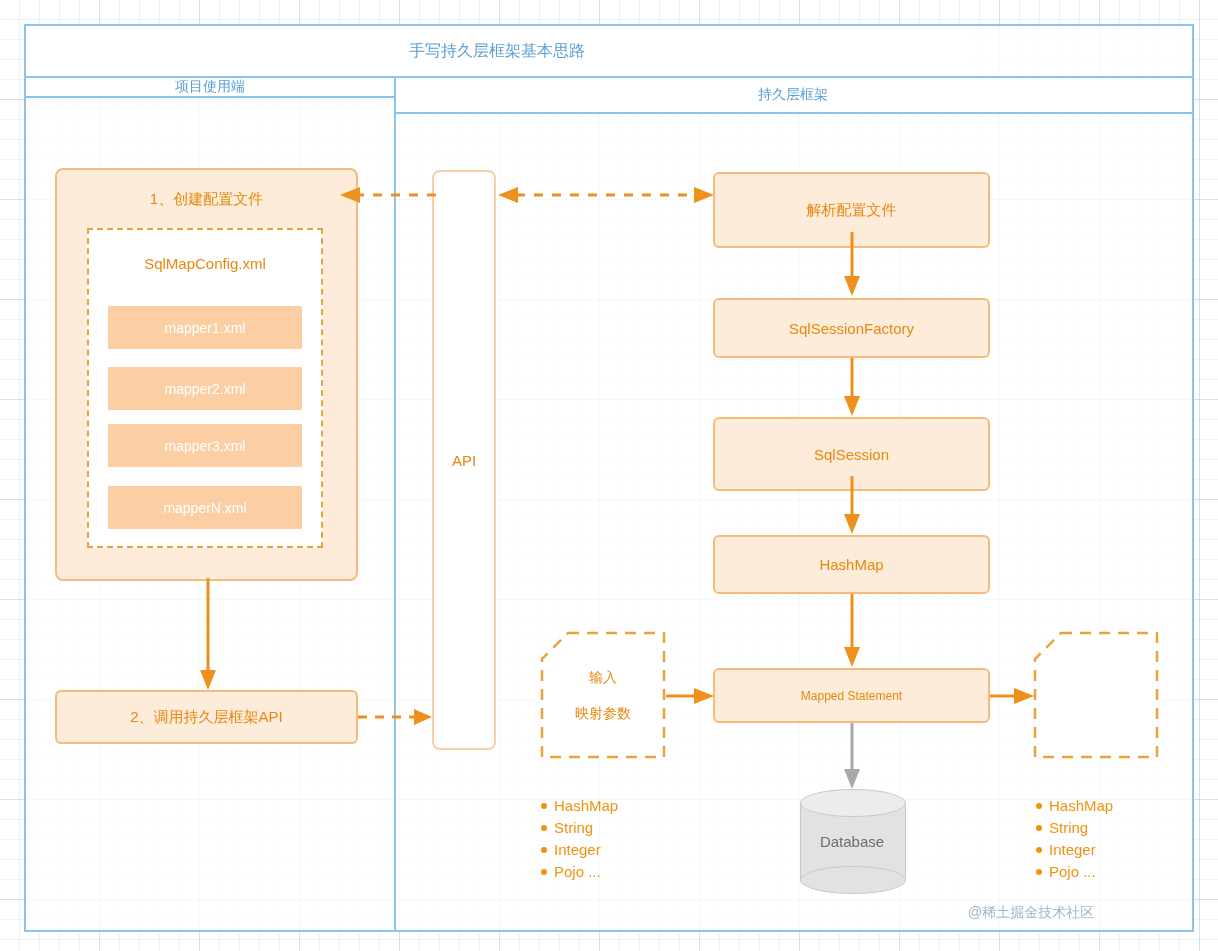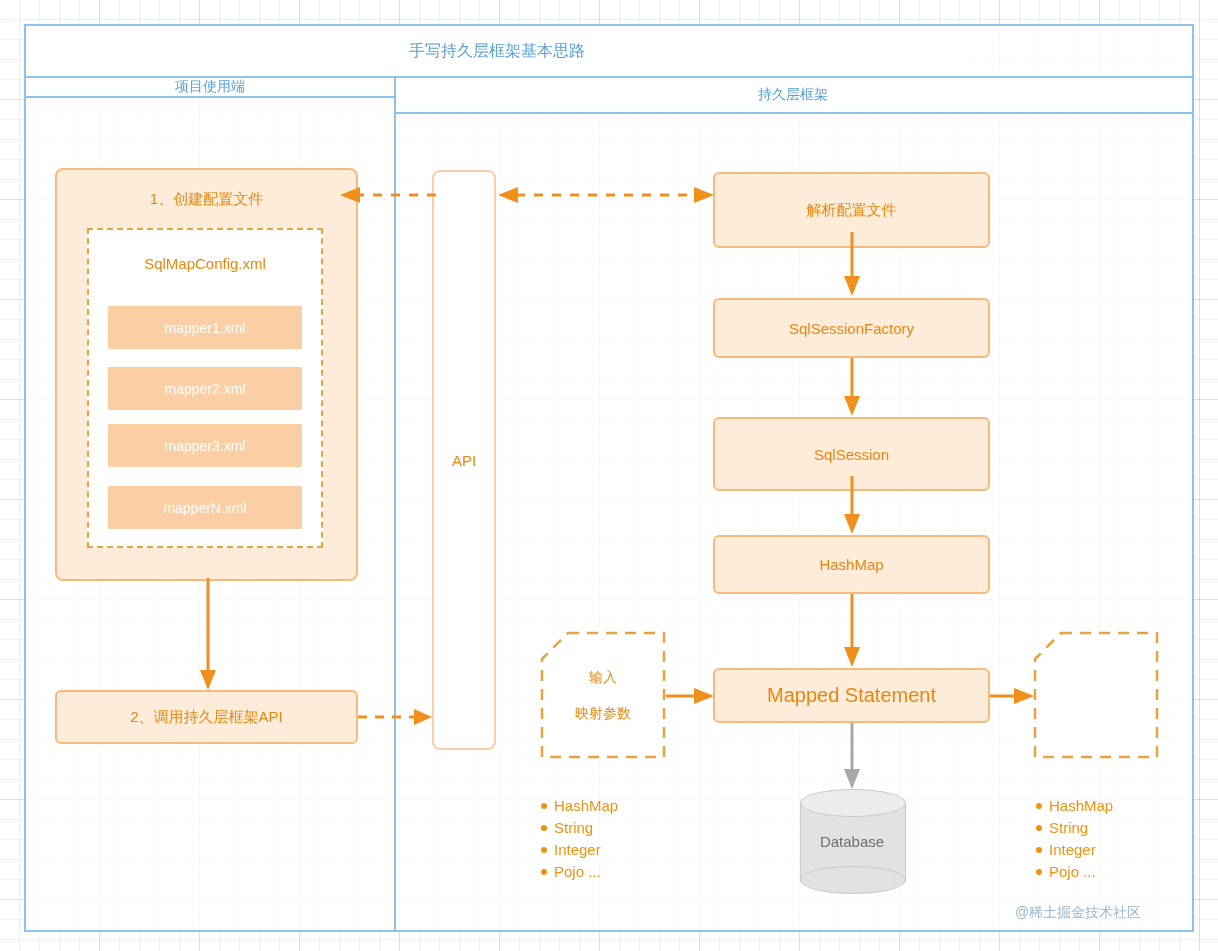--- a/index.html
+++ b/index.html
@@ -175,21 +175,21 @@
     <polygon points="12,58 4,38 20,38" fill="#ef8f1c"></polygon>
   </svg>
 
   <div class="abs obox" style="left:713px;top:535px;width:277px;height:59px;">HashMap</div>
 
   <svg class="abs" style="left:840px;top:594px;width:24px;height:75px;">
     <line x1="12" y1="0" x2="12" y2="57" stroke="#ef8f1c" stroke-width="3"></line>
     <polygon points="12,73 4,53 20,53" fill="#ef8f1c"></polygon>
   </svg>
 
-  <div class="abs obox" style="left:713px;top:668px;width:277px;height:55px;font-size:20px;">Mapped Statement</div>
+  <div class="abs obox" style="left:713px;top:668px;width:277px;height:55px;font-size:12px;">Mapped Statement</div>
 
   <svg class="abs" style="left:340px;top:185px;width:96px;height:20px;">
     <line x1="96" y1="10" x2="18" y2="10" stroke="#ef8f1c" stroke-width="3" stroke-dasharray="9,9"></line>
     <polygon points="0,10 20,2 20,18" fill="#ef8f1c"></polygon>
   </svg>
 
   <svg class="abs" style="left:498px;top:185px;width:216px;height:20px;">
     <line x1="18" y1="10" x2="198" y2="10" stroke="#ef8f1c" stroke-width="3" stroke-dasharray="9,9"></line>
     <polygon points="0,10 20,2 20,18" fill="#ef8f1c"></polygon>
     <polygon points="216,10 196,2 196,18" fill="#ef8f1c"></polygon>
@@ -262,15 +262,15 @@
     <div>
         <span class="bdot"></span>
         <span>Integer</span>
       </div>
     <div>
         <span class="bdot"></span>
         <span>Pojo ...</span>
       </div>
   </div>
 
-  <div class="abs wm" style="left:968px;top:904px;width:220px;text-align:center;">@稀土掘金技术社区</div>
+  <div class="abs wm" style="left:968px;top:904px;width:220px;text-align:left;">@稀土掘金技术社区</div>
 
 </div>
 
 </body></html>

